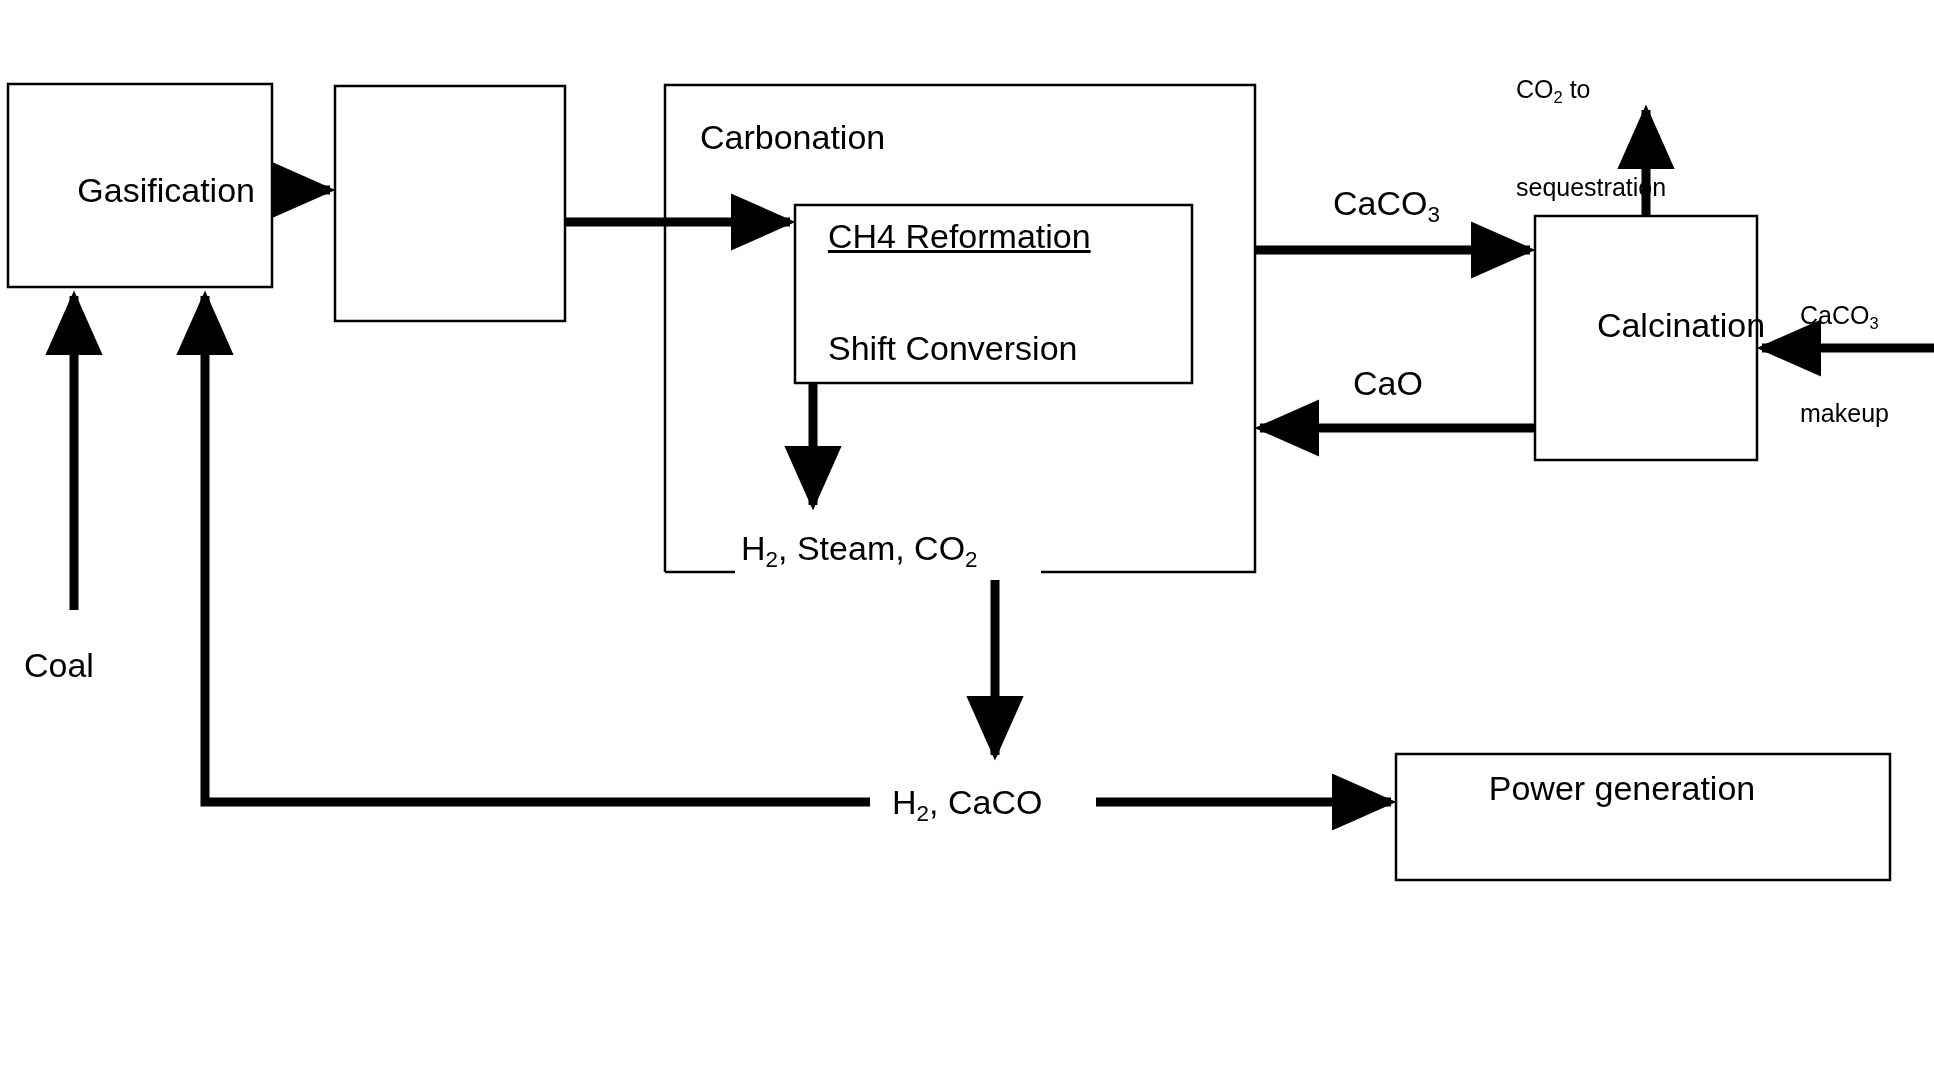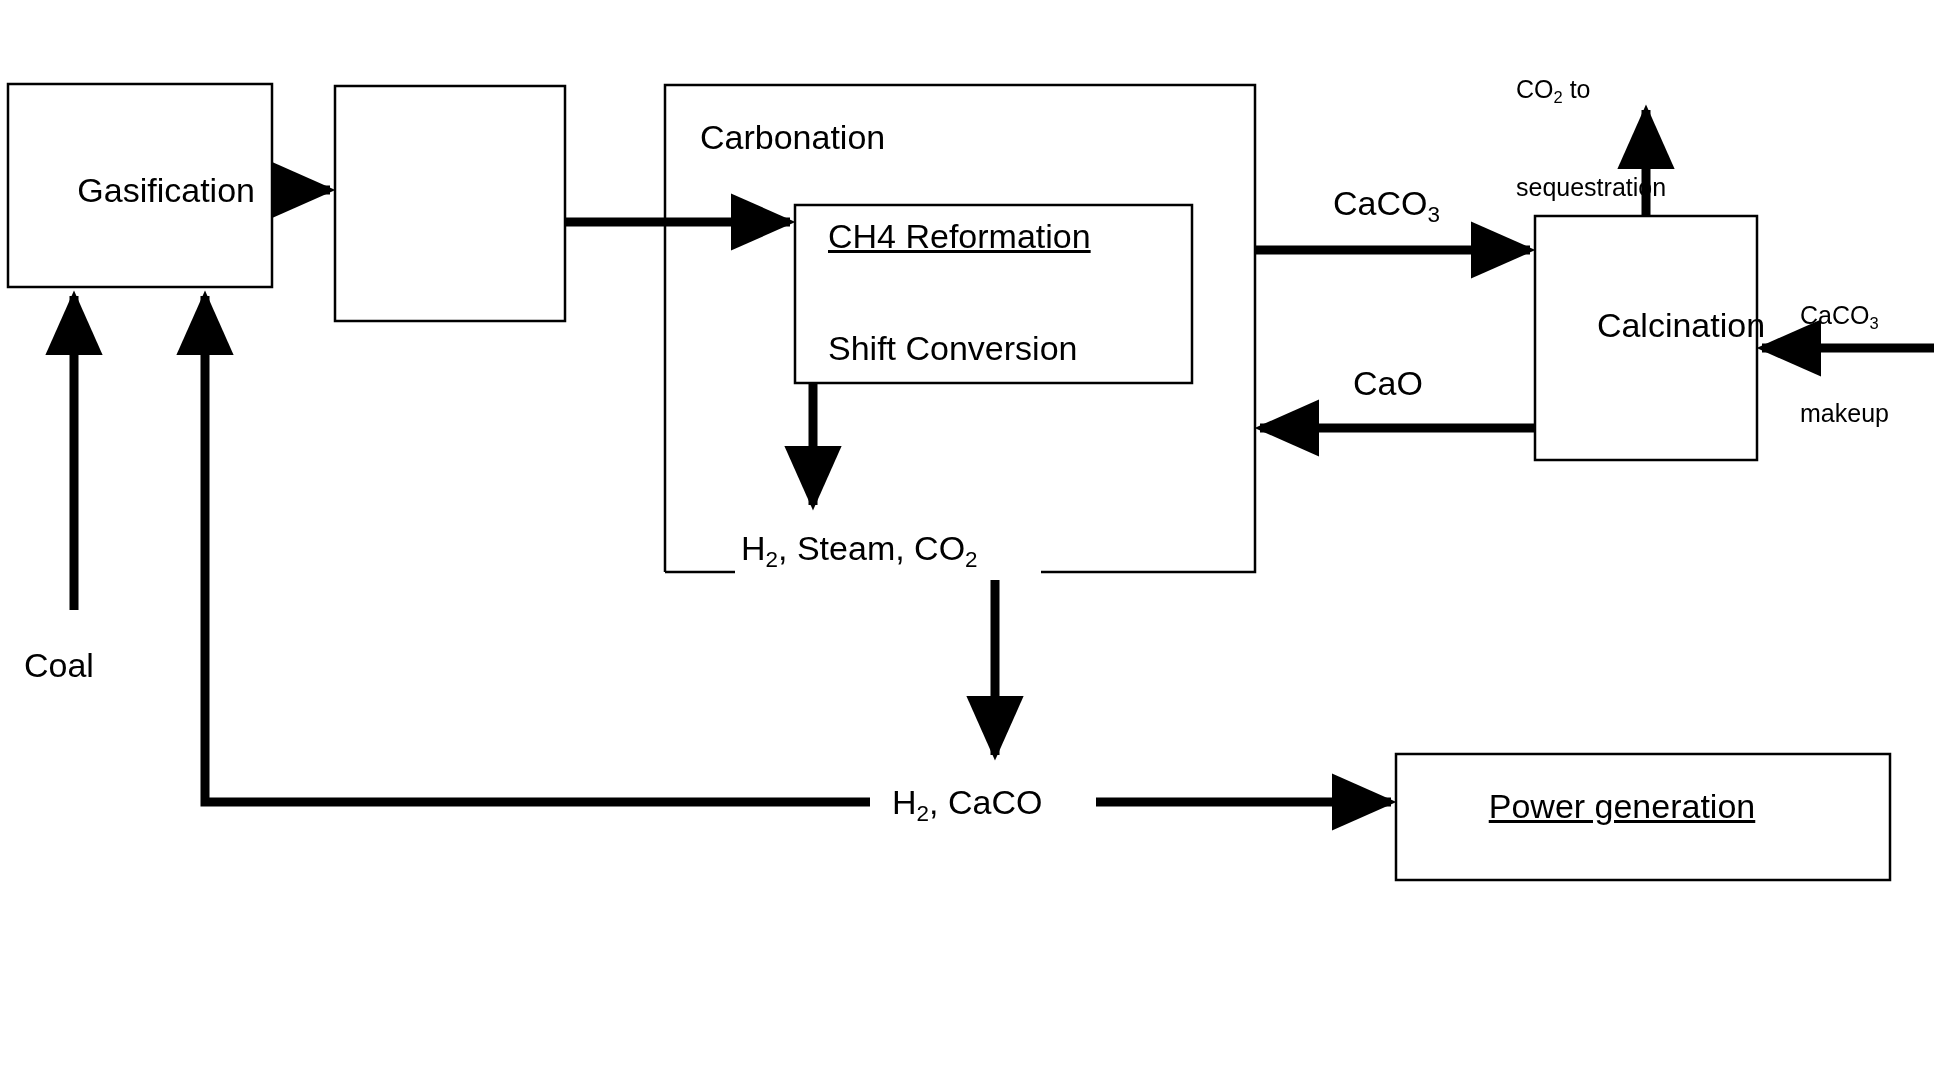--- a/index.html
+++ b/index.html
@@ -103,21 +103,21 @@
 
 
   <div class="node-label" style="left:700px; top:117px;text-align:center;">Carbonation</div>
 
   <div class="node-label" style="left:828px; top:216px;text-decoration:underline;">CH4 Reformation</div>
 
   <div class="node-label" style="left:828px; top:328px;">Shift Conversion</div>
 
   <div class="node-label" style="left:1535px; top:305px; width:268px; text-align:center;margin-left:12px;">Calcination</div>
 
-  <div class="node-label" style="left:1396px; top:786px; width:452px; text-align:center;text-decoration:underline;">Power generation</div>
+  <div class="node-label" style="left:1396px; top:768px; width:452px; text-align:center;">Power generation</div>
 
   <div class="flow-label" style="left:24px; top:645px;">Coal</div>
 
   <div class="flow-label" style="left:1333px; top:183px;"><span>CaCO</span><sub>3</sub></div>
 
   <div class="flow-label" style="left:1353px; top:363px;"><span>CaO</span></div>
 
   <div class="stack-label" style="left:1516px; top:8px;">
     <div><span>CO</span><sub>2</sub><span> to</span></div>
     <div><span>sequestration</span></div>

